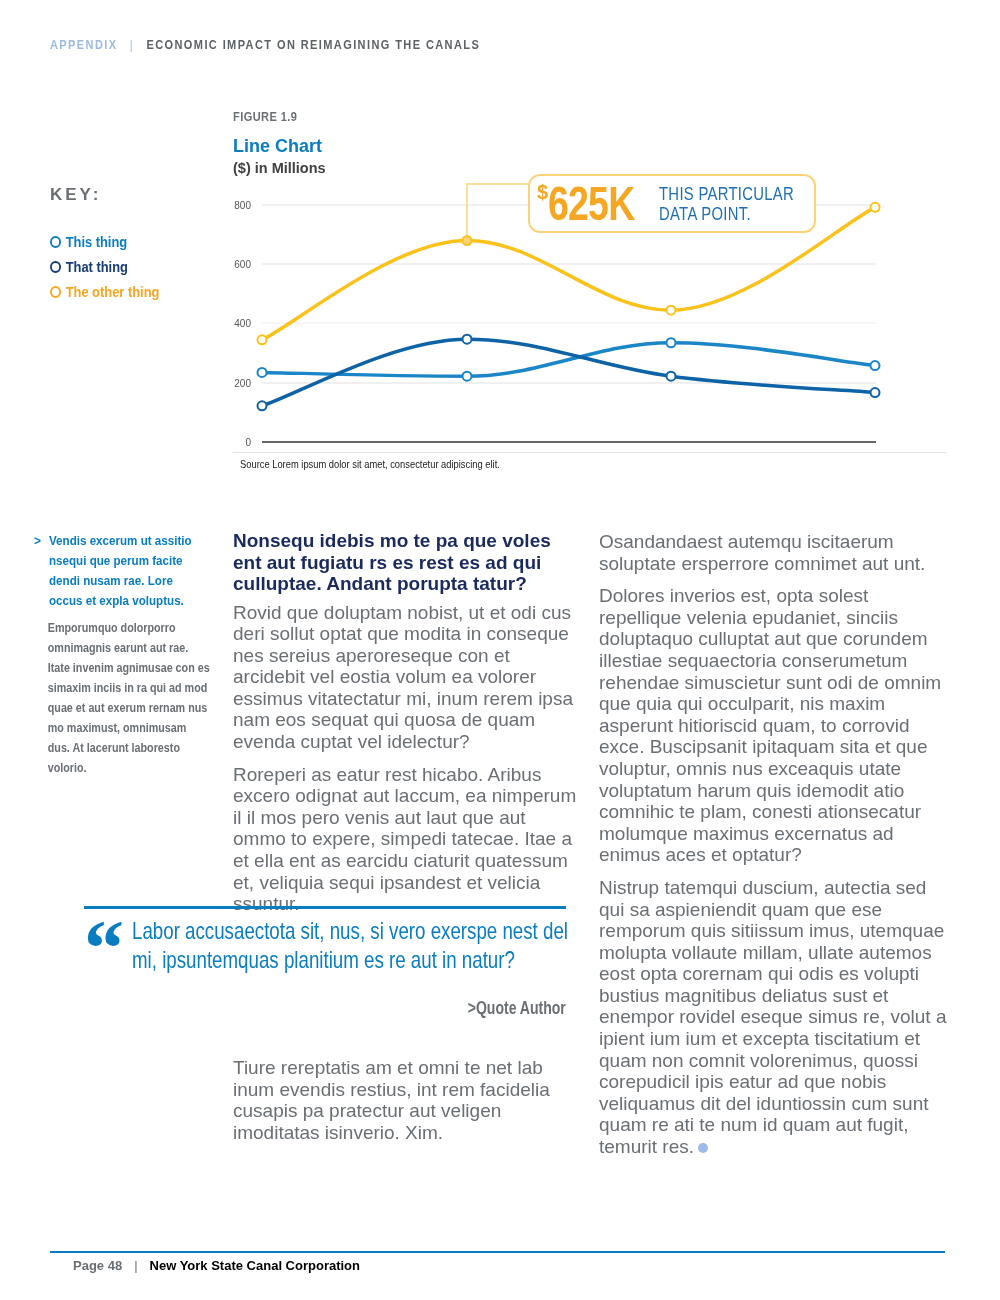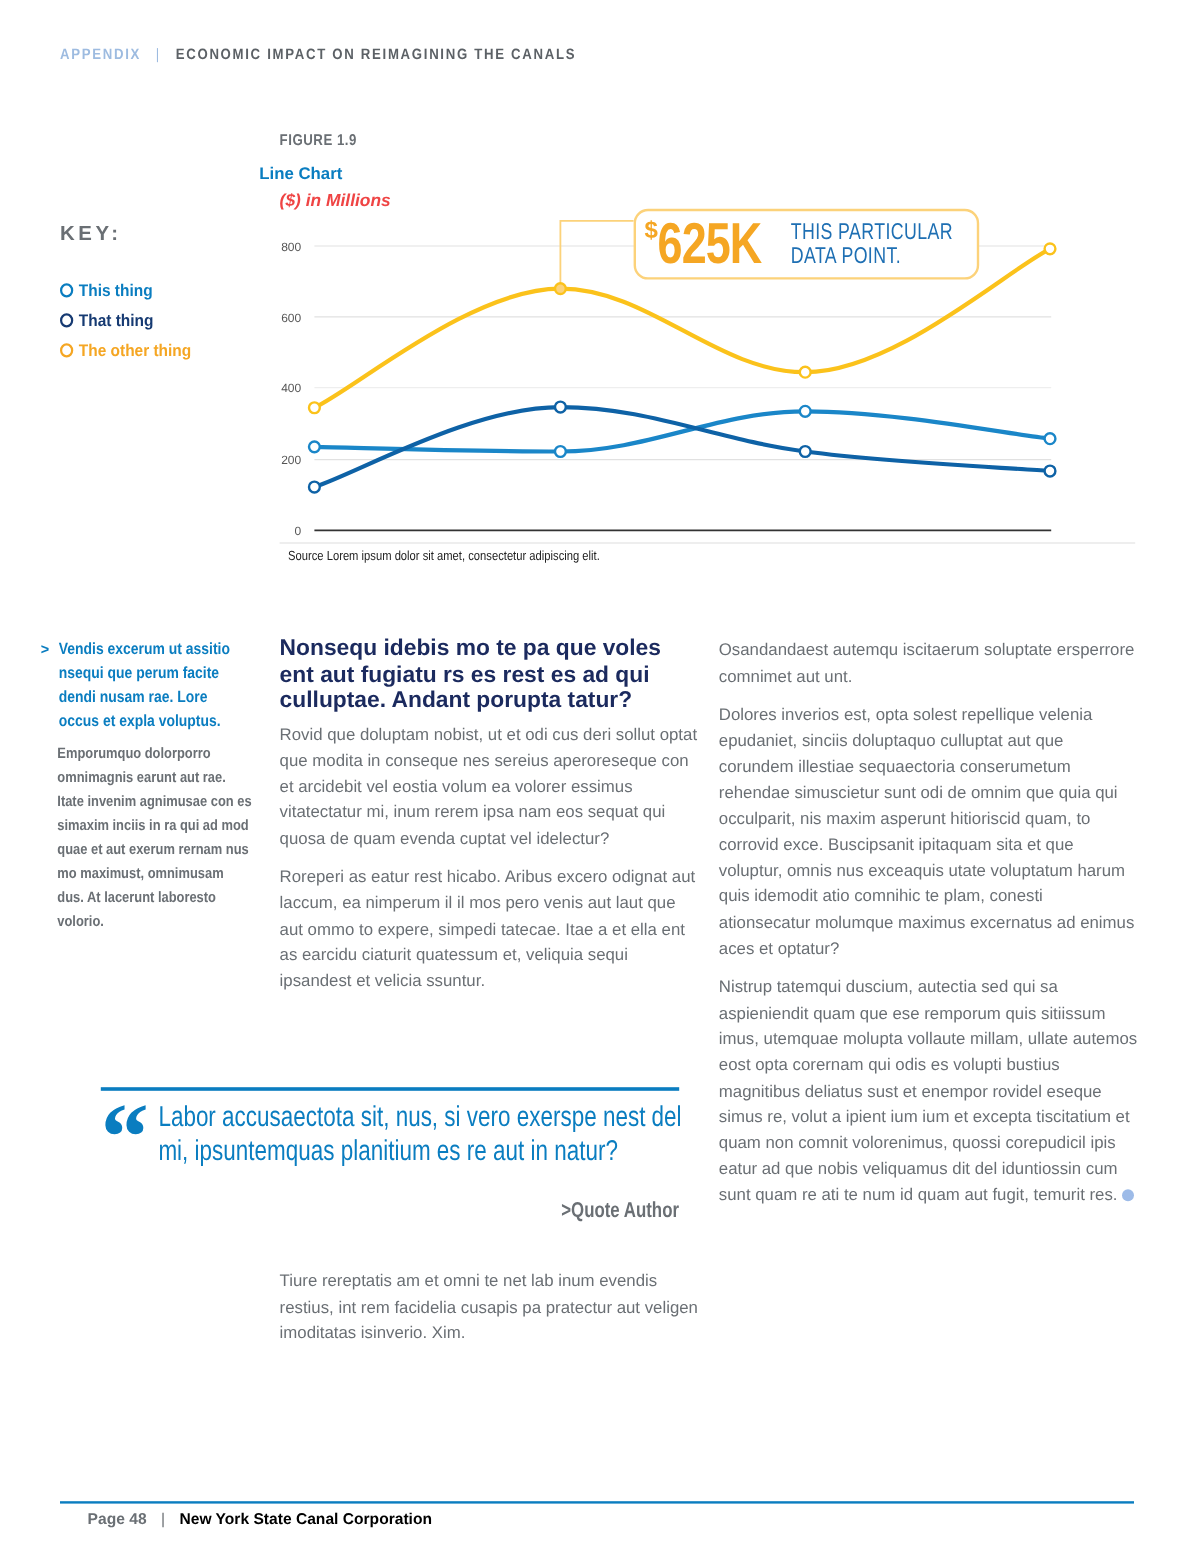--- a/index.html
+++ b/index.html
@@ -5,22 +5,22 @@
   * { margin: 0; padding: 0; box-sizing: border-box; }
   html, body { width: 1000px; height: 1300px; background: #ffffff; overflow: hidden; }
   body { position: relative; font-family: "Liberation Sans", sans-serif; color: #666; }
 
   .header { position: absolute; left: 50px; top: 38px; font-family: "Liberation Sans", sans-serif; font-size: 12.5px; letter-spacing: 1.6px; font-weight: bold; transform: scaleX(0.88); transform-origin: left center; white-space: nowrap; }
   .header .appendix { color: #9dbbe0; }
   .header .sep { color: #9dbbe0; margin: 0 14px; font-weight: normal; }
   .header .title { color: #5c6166; }
 
   .fig-label { position: absolute; left: 233px; top: 109px; font-size: 13px; font-weight: bold; color: #6a6f74; letter-spacing: 0.5px; transform: scaleX(0.85); transform-origin: left center; }
-  .chart-title { position: absolute; left: 216px; top: 136px; font-size: 14px; font-weight: bold; color: #0a7dc0; }
-  .chart-subtitle { position: absolute; left: 233px; top: 160px; font-size: 14.5px; font-style: italic; font-weight: bold; color: #ef4444; }
+  .chart-title { position: absolute; left: 233px; top: 136px; font-size: 18px; font-weight: bold; color: #0a7dc0; }
+  .chart-subtitle { position: absolute; left: 233px; top: 160px; font-size: 14.5px; font-weight: bold; color: #404040; }
 
   .key-label { position: absolute; left: 50px; top: 185px; font-size: 17px; font-weight: bold; letter-spacing: 3px; color: #6a6f74; }
   .legend { position: absolute; left: 50px; top: 229px; }
   .legend-item { display: flex; align-items: center; height: 25px; font-size: 14px; font-weight: bold; transform: scaleX(0.92); transform-origin: left center; white-space: nowrap; }
   .legend-item .dot { width: 12px; height: 12px; border-radius: 50%; border: 2px solid currentColor; margin-right: 5px; flex: none; }
 
   .chart-svg { position: absolute; left: 225px; top: 170px; }
 
   .source { position: absolute; left: 240px; top: 458px; font-size: 11px; color: #222; transform: scaleX(0.85); transform-origin: left center; white-space: nowrap; }
   .source-rule { position: absolute; left: 233px; top: 452px; width: 713px; height: 1px; background: #e3e3e3; }
@@ -31,21 +31,21 @@
   .callout .desc { font-size: 19px; color: #1e6fb3; line-height: 20px; transform: scaleX(0.78); transform-origin: left center; white-space: nowrap; letter-spacing: 0.4px; }
 
   .sidebar { position: absolute; left: 34px; top: 531px; width: 185px; }
   .sidebar .lead { display: flex; font-size: 13.5px; font-weight: bold; color: #0a7dc0; line-height: 20px; }
   .sidebar .lead .arrow { width: 15px; flex: none; font-size: 12px; }
   .sidebar .lead .txt { transform: scaleX(0.86); transform-origin: left top; width: 205px; }
   .sidebar .body { margin-top: 7px; padding-left: 16px; font-size: 12.5px; color: #6a6f74; line-height: 20px; font-weight: bold; transform: scaleX(0.86); transform-origin: left top; width: 205px; }
 
   .col2 { position: absolute; left: 233px; top: 530px; width: 350px; }
   .col2 h2 { font-size: 19px; font-weight: bold; color: #1b2a5e; line-height: 21.5px; margin-bottom: 7px; }
-  .para { font-size: 14px; color: #6a6f74; line-height: 21.6px; margin-bottom: 11px; }
+  .para { font-size: 19px; color: #6a6f74; line-height: 21.6px; margin-bottom: 11px; }
 
   .quote-wrap { position: absolute; left: 84px; top: 906px; width: 482px; }
   .quote-rule { height: 3px; background: #0a7dc0; }
   .quote-mark { position: absolute; left: 0px; top: 2px; font-family: "Liberation Serif", serif; font-size: 80px; font-weight: bold; color: #0a7dc0; line-height: 1; }
   .quote-text { position: absolute; left: 48px; top: 10px; font-size: 24px; color: #0a7dc0; line-height: 29px; transform: scaleX(0.78); transform-origin: left top; width: 560px; }
   .quote-author { position: absolute; right: 0; top: 92px; font-size: 18px; color: #6a6f74; font-weight: bold; transform: scaleX(0.78); transform-origin: right top; white-space: nowrap; }
 
   .col2b { position: absolute; left: 233px; top: 1057px; width: 350px; }
 
   .col3 { position: absolute; left: 599px; top: 531px; width: 350px; }

